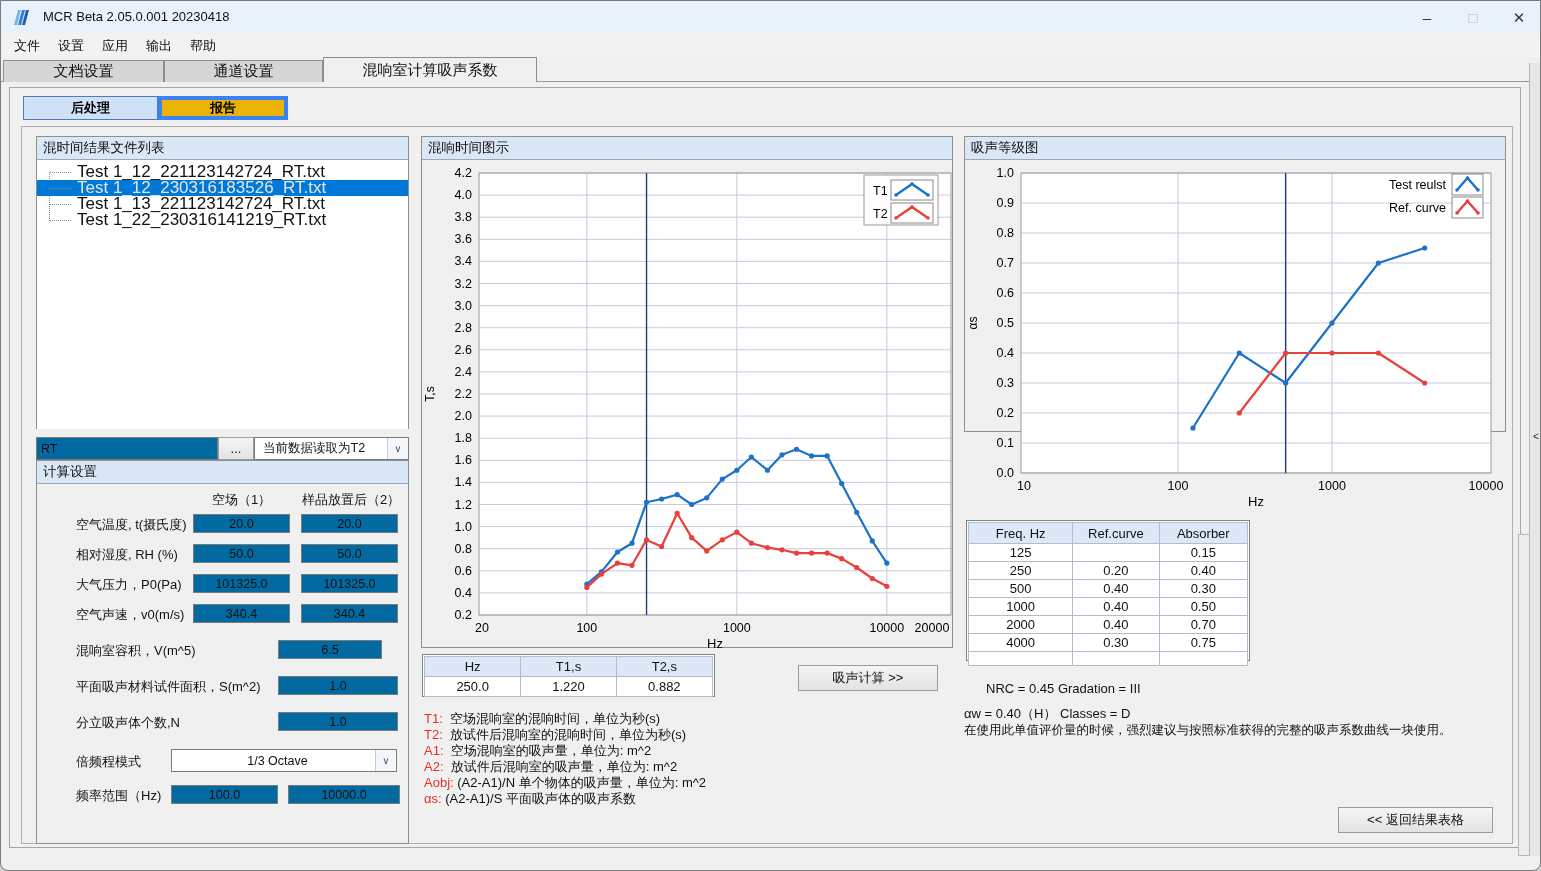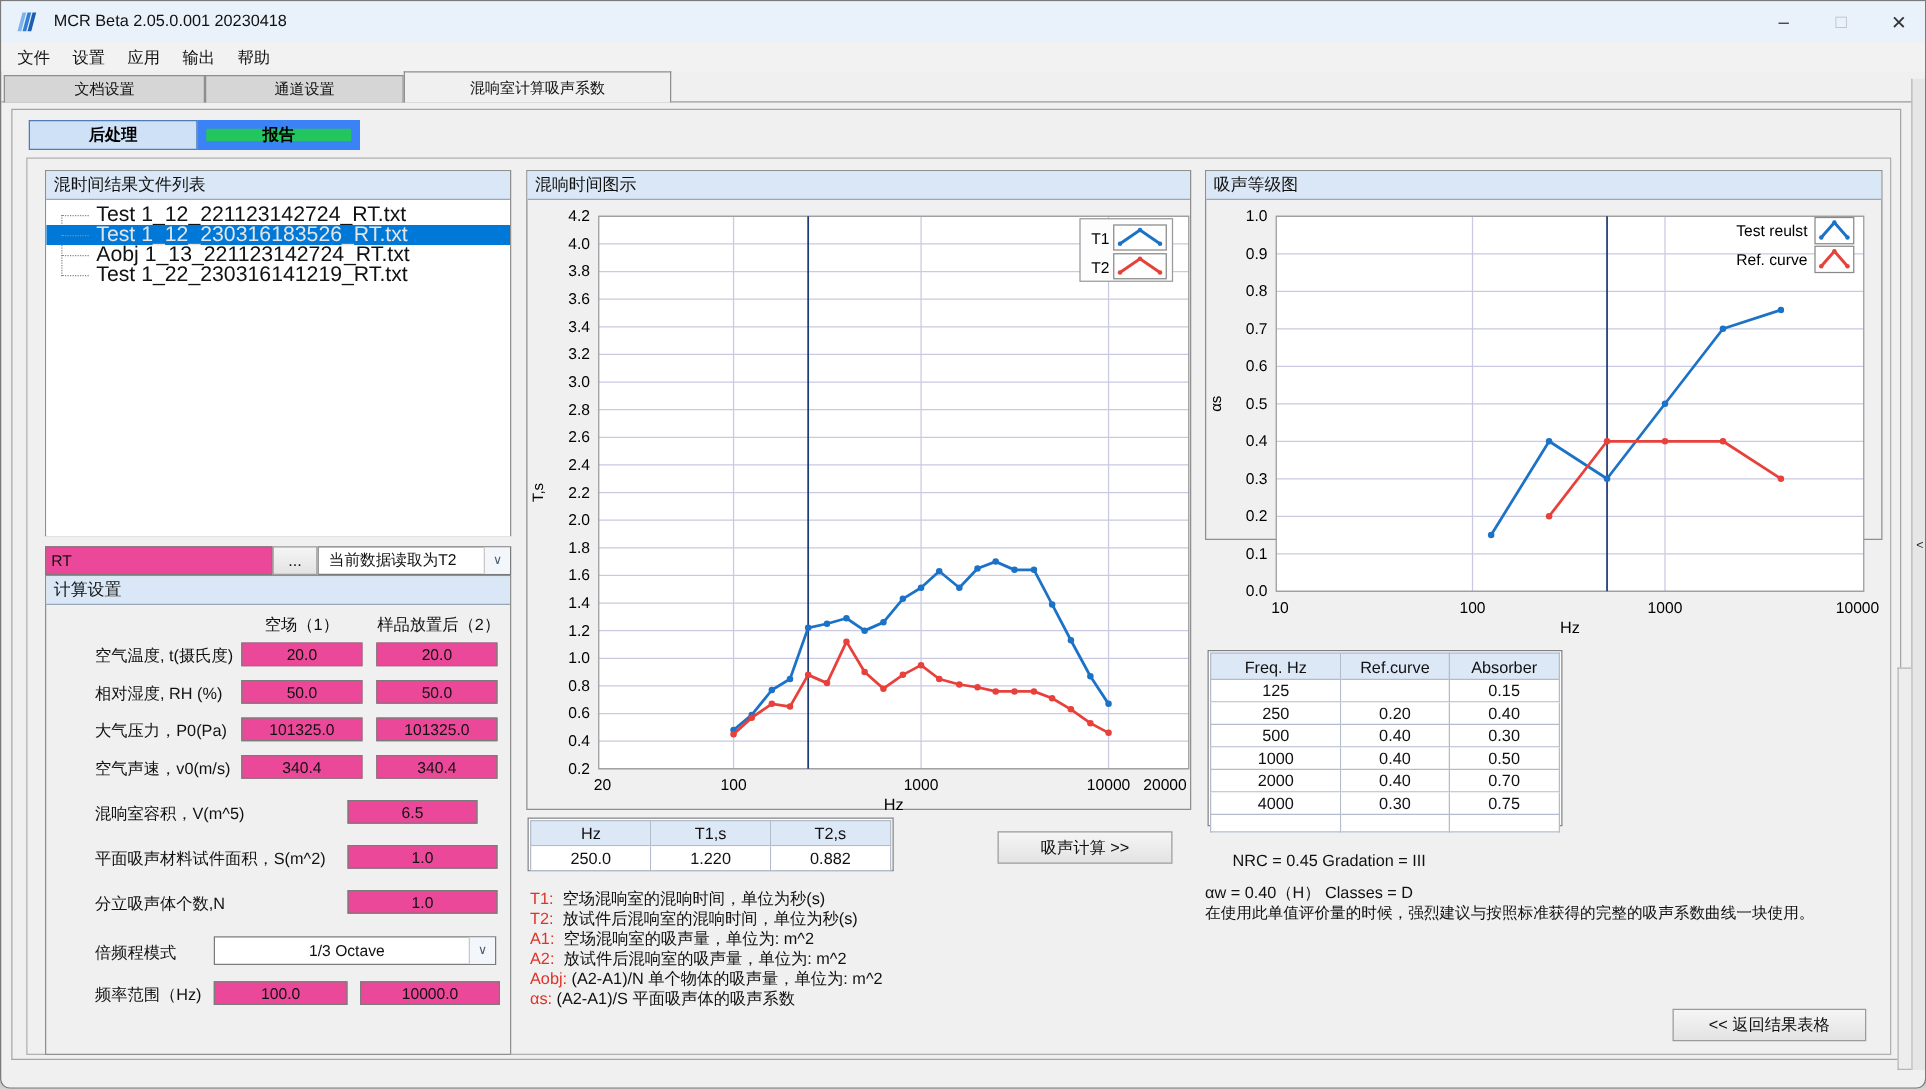--- a/index.html
+++ b/index.html
@@ -9,41 +9,41 @@
   
   .titlebar{left:0;top:0;width:1541px;height:33px;background:#e9f2fb;display:flex;align-items:center;}
   .title-text{font-size:13px;color:#111;margin-left:8px;}
   .winbtn{width:46px;height:33px;display:flex;align-items:center;justify-content:center;font-size:15px;color:#333;}
   .winbtns{position:absolute;right:0;top:0;display:flex;}
   
   .menubar{left:0;top:33px;width:1541px;height:23px;background:#f2f2f2;display:flex;align-items:center;padding-left:4px;}
   .menu-item{font-size:13px;padding:2px 9px;color:#111;}
   
   .tabline{left:0;top:80px;width:1541px;height:1px;background:#9a9a9a;}
-  .tab{border:1px solid #8e8e8e;border-bottom:none;display:flex;align-items:center;justify-content:center;font-size:12px;color:#111;}
+  .tab{border:1px solid #8e8e8e;border-bottom:none;display:flex;align-items:center;justify-content:center;font-size:15px;color:#111;}
   .tab.inactive{background:#d6d6d6;}
   .tab.active{background:#f0f0f0;z-index:2;}
   
   .frame{border:1px solid #a5a5a5;background:transparent;}
   
   .subtab{display:flex;align-items:center;justify-content:center;font-size:13px;z-index:3;font-weight:bold;}
   .subtab.on{background:#cfe1f6;border:1px solid #4f7cb8;}
-  .subtab.off{background:#22c55e;border:7px solid #3b82f6;}
+  .subtab.off{background:#eab308;border:4px solid #3b82f6;}
   
   .panel{border:1px solid #8f8f8f;background:#f0f0f0;}
   .panel-hdr{height:22px;background:#dae7f6;border-bottom:1px solid #9aa7b8;font-size:13.5px;
              color:#111;display:flex;align-items:center;padding:0 6px;}
   
   .listbox{background:#fff;position:relative;overflow:hidden;height:calc(100% - 22px);}
   .list-item{position:relative;height:16px;line-height:16px;font-size:17px;color:#111;padding-left:40px;white-space:nowrap;}
   .list-item::before{content:"";position:absolute;left:12px;top:8px;width:22px;border-top:1px dotted #8a8a8a;}
   .list-item.sel{background:#0078d7;color:#e5e5e5;}
   .treeline{position:absolute;left:12px;top:12px;height:49px;border-left:1px dotted #8a8a8a;}
   
-  .tinput{background:#ec4899;border:1px solid #7b7b7b;font-size:12.5px;color:#111;text-align:center;padding:0;margin:0;font-family:inherit;}
+  .tinput{background:#0369a1;border:1px solid #7b7b7b;font-size:12.5px;color:#111;text-align:center;padding:0;margin:0;font-family:inherit;}
   .tinput.left{text-align:left;padding-left:4px;}
   .btn{background:linear-gradient(#f5f5f5,#e3e3e3);border:1px solid #9b9b9b;display:flex;align-items:center;justify-content:center;font-size:13px;color:#111;}
   .combo{background:#fff;border:1px solid #7b7b7b;display:flex;align-items:center;font-size:12.5px;color:#111;}
   .combo .txt{flex:1;padding-left:8px;white-space:nowrap;overflow:hidden;}
   .combo .chev{width:20px;height:100%;border-left:1px solid #c9c9c9;background:#f3f6fa;display:flex;align-items:center;justify-content:center;font-size:10px;color:#4b5b6b;}
   .flabel{font-size:13px;color:#111;white-space:nowrap;}
   .colhdr{font-size:13px;color:#111;text-align:center;}
   
   .mtable{background:#fff;border:1px solid #828282;padding:1px;}
   .mrow{display:flex;}
@@ -94,21 +94,21 @@
 
   <div class="abs subtab on" style="left:22px;top:95px;width:135px;height:24px">后处理</div>
   <div class="abs subtab off" style="left:157px;top:95px;width:130px;height:24px">报告</div>
 
   <div class="abs panel" style="left:35px;top:135px;width:373px;height:293px">
     <div class="panel-hdr">混时间结果文件列表</div>
     <div class="listbox">
       <div class="treeline"></div>
       <div class="list-item" style="margin-top:4px">Test 1_12_221123142724_RT.txt</div>
       <div class="list-item sel">Test 1_12_230316183526_RT.txt</div>
-      <div class="list-item">Aobj 1_13_221123142724_RT.txt</div>
+      <div class="list-item">Test 1_13_221123142724_RT.txt</div>
       <div class="list-item">Test 1_22_230316141219_RT.txt</div>
     </div>
   </div>
 
   <input class="abs tinput left" style="left: 35px; top: 436px; width: 182px; height: 23px;" value="RT">
   <div class="abs btn" style="left:217px;top:436px;width:36px;height:23px">...</div>
   <div class="abs combo" style="left:253px;top:436px;width:155px;height:23px">
     <span class="txt">当前数据读取为T2</span>
     <span class="chev">∨</span>
   </div>

